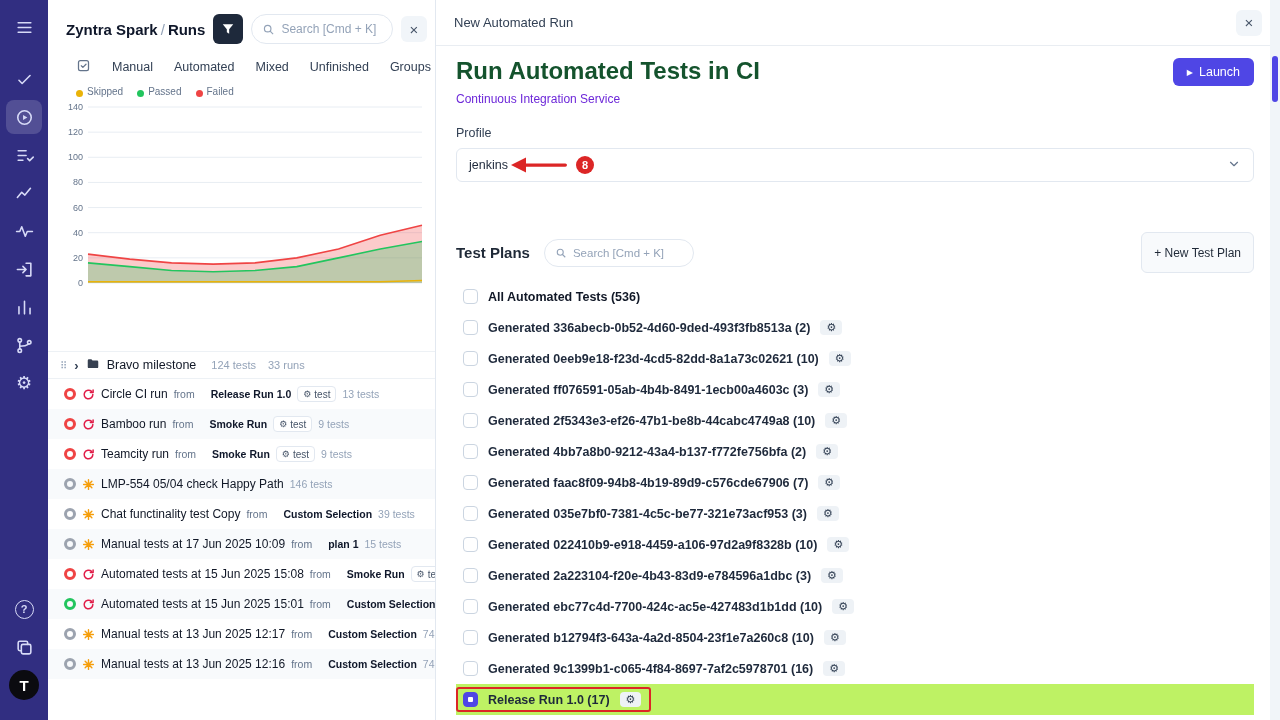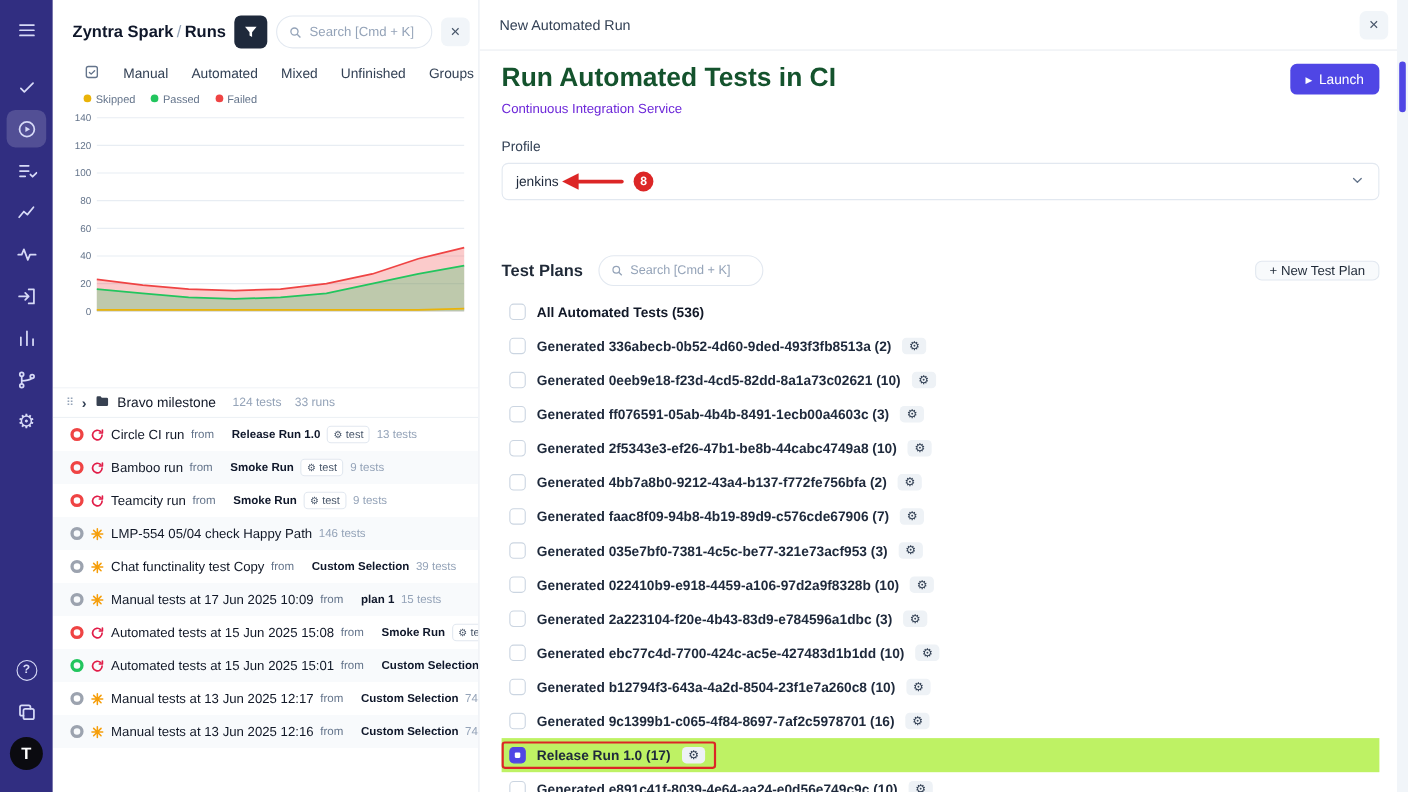--- a/index.html
+++ b/index.html
@@ -29,21 +29,21 @@
   .search-pill{flex:1;min-width:0;height:30px;border:1px solid #e2e8f0;border-radius:15px;display:flex;align-items:center;gap:6px;padding:0 10px;color:#94a3b8;font-size:12px;background:#fff}
   .search-pill svg{width:13px;height:13px;flex-shrink:0}
   .search-pill span{white-space:nowrap;overflow:hidden}
   .close-btn{width:26px;height:26px;border-radius:6px;background:#f1f5f9;color:#475569;display:flex;align-items:center;justify-content:center;font-size:15px;cursor:pointer;flex-shrink:0}
   .lp-tabs{display:flex;align-items:center;gap:21px;padding:6px 16px 8px 28px;font-size:12.5px;color:#334155}
   .lp-tabs .tab{cursor:pointer;white-space:nowrap}
   .tabs-icon svg{width:15px;height:15px;stroke:#64748b;stroke-width:2;fill:none;stroke-linecap:round;stroke-linejoin:round}
 
   .chart-wrap{padding:0 6px 0 10px}
   .legend{display:flex;gap:14px;padding:2px 0 2px 18px;font-size:10px;color:#64748b}
-  .legend-item{display:flex;align-items:flex-start;gap:4px}
+  .legend-item{display:flex;align-items:flex-end;gap:4px}
   .legend .dot{width:7px;height:7px;border-radius:50%;display:inline-block}
   .x-labels{display:flex;justify-content:space-between;font-size:9.5px;color:#64748b;padding:0 10px 4px 24px}
 
   .runs-tree{margin-top:50px;flex:1;overflow:hidden;display:flex;flex-direction:column}
   .milestone-row{display:flex;align-items:center;gap:7px;height:28px;padding:0 12px 0 12px;border-top:1px solid #edf1f5;border-bottom:1px solid #edf1f5;font-size:12.5px;color:#111827;background:#fff}
   .grip{color:#94a3b8;font-size:10px}
   .chev{color:#334155;font-weight:700;font-size:13px;cursor:pointer}
   .folder-ic svg{width:14px;height:14px;fill:#374151}
   .mile-counts{color:#94a3b8;font-size:11px;margin-left:8px;display:flex;gap:12px}
   .runs-list{flex:1;overflow:hidden;font-size:12px}
@@ -76,21 +76,21 @@
   .profile-label{font-size:12.5px;color:#334155;margin:20px 0 8px}
   .select{height:34px;border:1px solid #e2e8f0;border-radius:6px;display:flex;align-items:center;justify-content:space-between;padding:0 12px;font-size:12.5px;color:#1e293b;position:relative;cursor:pointer;background:#fff}
   .select .chevron svg{width:14px;height:14px;stroke:#64748b;stroke-width:2;fill:none;stroke-linecap:round;stroke-linejoin:round}
   .annotation{position:absolute;left:52px;top:50%;transform:translateY(-50%);display:flex;align-items:center;gap:5px;pointer-events:none}
   .ann-badge{width:18px;height:18px;border-radius:50%;background:#dc2626;color:#fff;font-size:11px;font-weight:700;display:flex;align-items:center;justify-content:center}
 
   .plans-header{display:flex;align-items:center;gap:14px;margin-top:50px}
   .plans-title{font-size:15px;font-weight:700;color:#1f2937}
   .plans-search{width:150px;height:28px;border:1px solid #e2e8f0;border-radius:14px;display:flex;align-items:center;gap:6px;padding:0 10px;color:#94a3b8;font-size:11.5px}
   .plans-search svg{width:12px;height:12px;flex-shrink:0}
-  .new-plan-btn{margin-left:auto;height:18px;border:1px solid #e2e8f0;background:#f8fafc;border-radius:6px;font-size:12px;color:#1f2937;padding:0 12px;cursor:pointer;font-family:inherit}
+  .new-plan-btn{margin-left:auto;height:41px;border:1px solid #e2e8f0;background:#f8fafc;border-radius:6px;font-size:12px;color:#1f2937;padding:0 12px;cursor:pointer;font-family:inherit}
   .plans-list{margin-top:8px}
   .plan-row{display:flex;align-items:center;height:31px}
   .plan-row.highlight{background:#bef264}
   .plan-inner{display:inline-flex;align-items:center;gap:10px;padding:3px 8px 3px 5px;border:2px solid transparent;border-radius:3px}
   .plan-row.annotated .plan-inner{border-color:#dc2626}
   .checkbox{width:15px;height:15px;border:1px solid #cbd5e1;border-radius:4px;background:#fff;flex-shrink:0;cursor:pointer;position:relative}
   .checkbox.checked{background:#4f46e5;border-color:#4f46e5}
   .checkbox.checked::after{content:"";position:absolute;inset:4px;background:#fff;border-radius:1px}
   .plan-label{font-size:12.5px;font-weight:600;color:#1e293b;white-space:nowrap}
   .plan-label.bold{font-weight:700;color:#111827}

